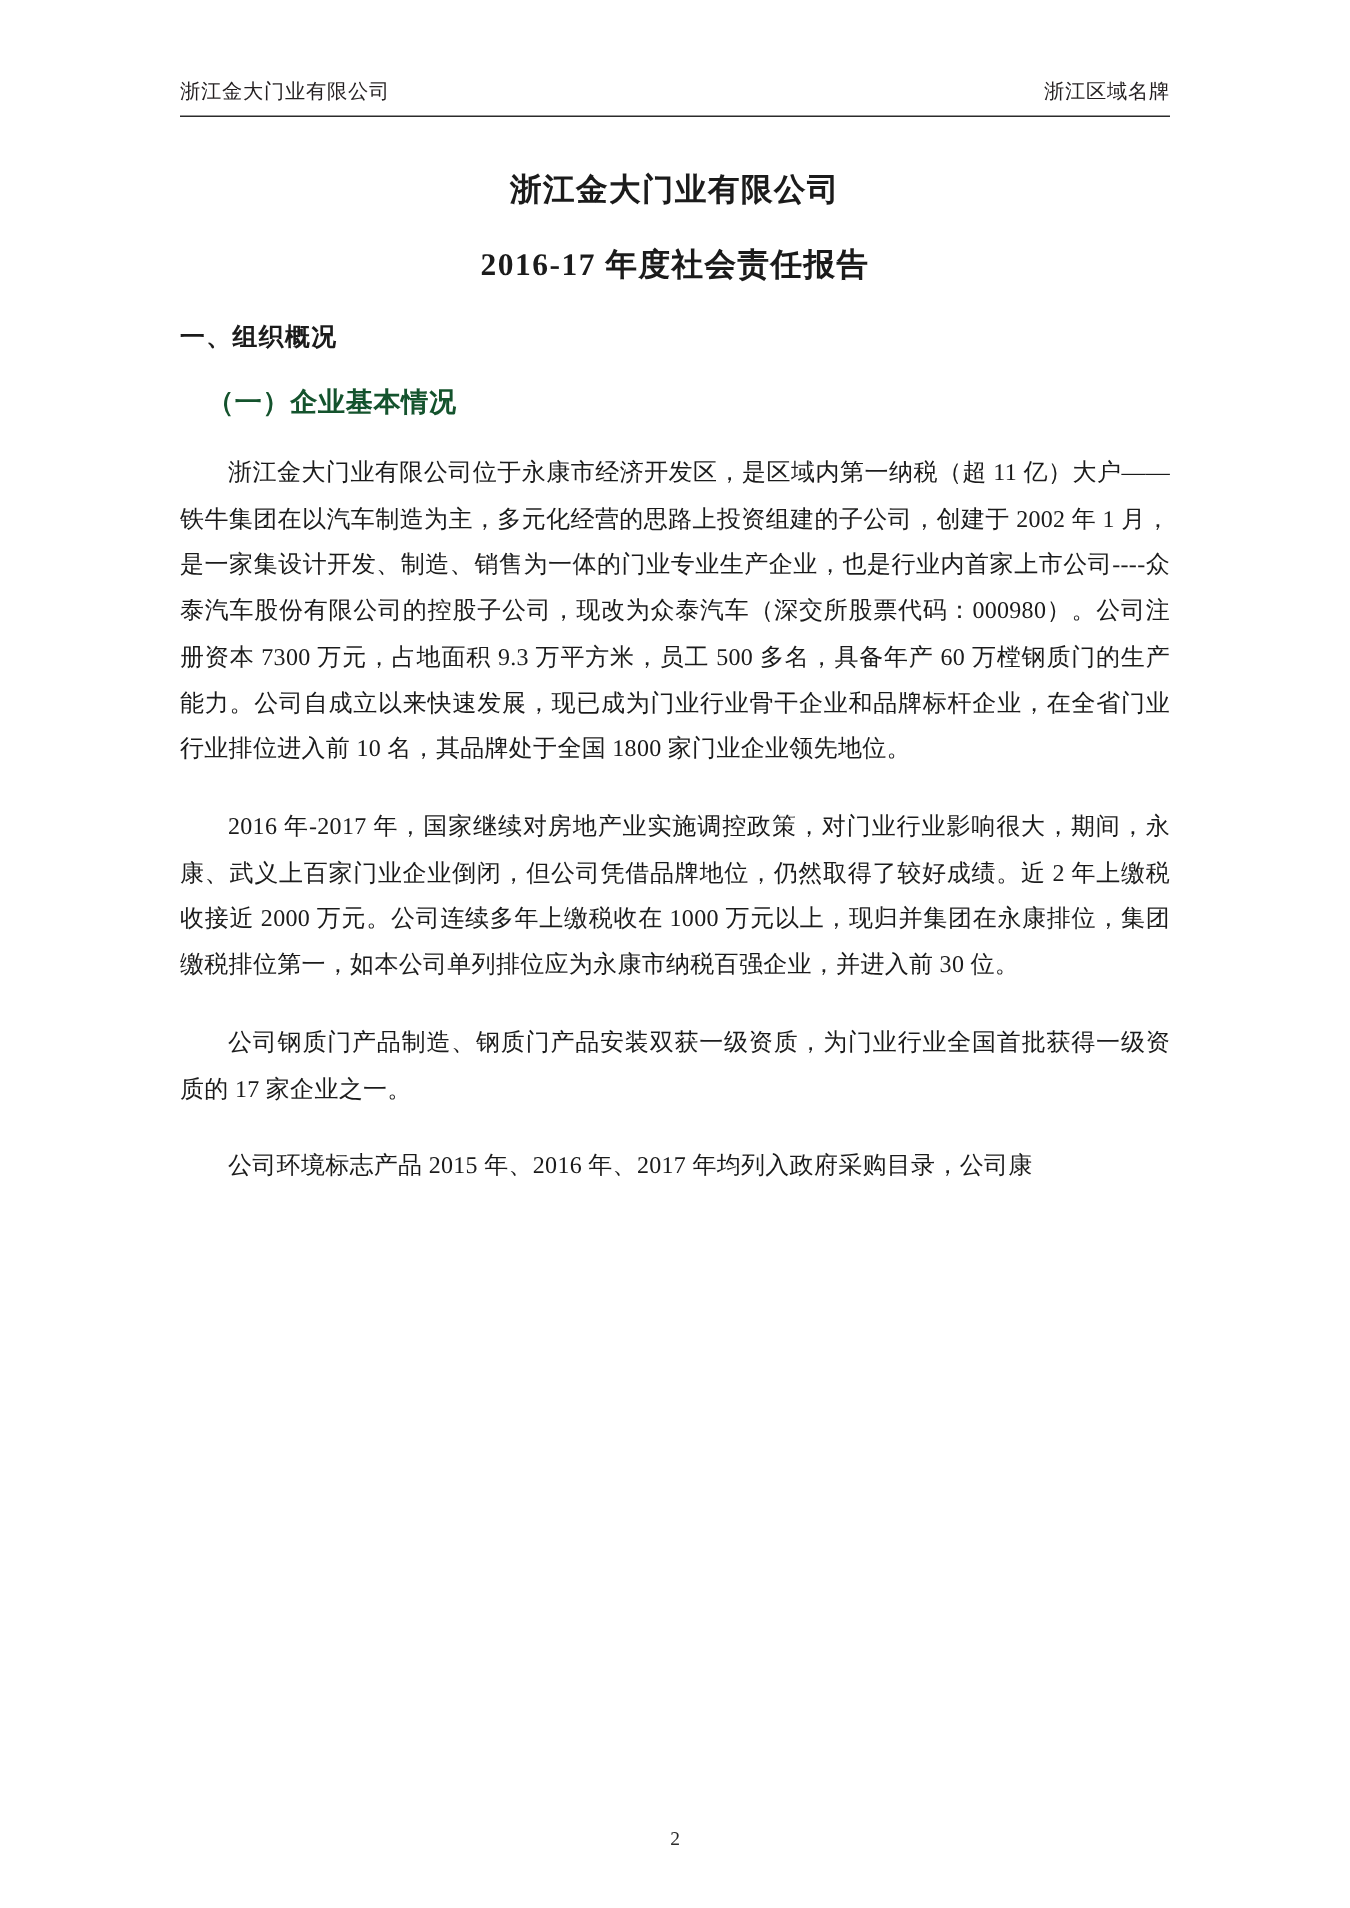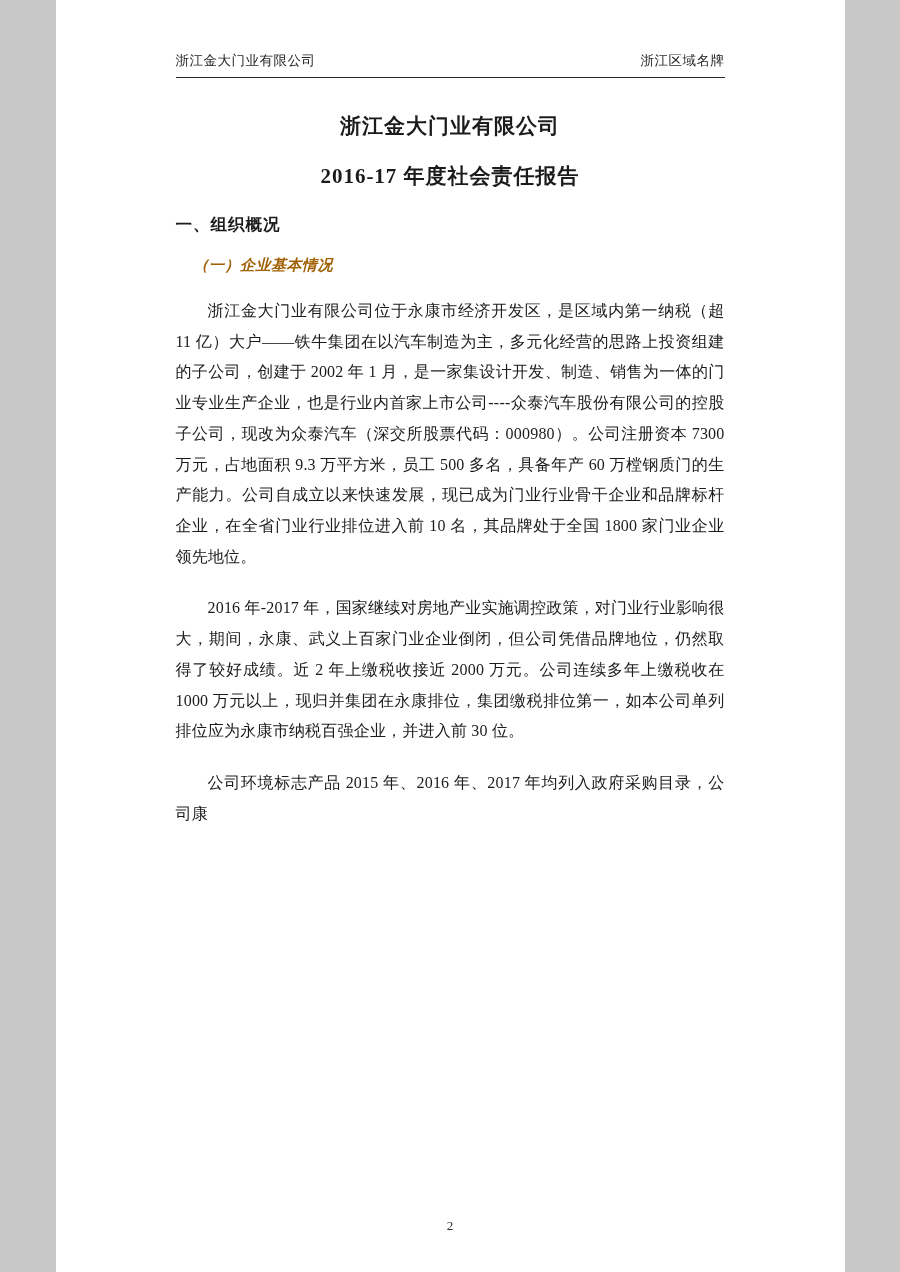--- a/index.html
+++ b/index.html
@@ -4,21 +4,21 @@
 <style>
   html, body {
     margin: 0;
     padding: 0;
     background: #c8c8c8;
   }
   body {
     font-family: "Liberation Serif", "DejaVu Serif", serif;
   }
   .page {
-    width: 789px;
+    width: 900px;
     height: 1272px;
     background: #ffffff;
     margin: 0 auto;
     position: relative;
     box-sizing: border-box;
     padding: 52px 120px 30px 120px;
     overflow: hidden;
   }
   .header {
     display: flex;
@@ -51,27 +51,26 @@
   }
   .section-heading {
     text-align: left;
     font-size: 16.5px;
     font-weight: bold;
     color: #1b1b1b;
     margin-top: 24px;
     letter-spacing: 1px;
   }
   .sub-heading {
-    font-size: 15px;
+    font-size: 18px;
     font-weight: bold;
-    color: #a16207;
+    color: #14532d;
     margin-top: 20px;
     text-indent: 18px;
     letter-spacing: 0.5px;
-    font-style: italic;
   }
   .para {
     font-size: 16px;
     line-height: 1.92;
     color: #1b1b1b;
     text-align: justify;
     text-justify: inter-ideograph;
     text-indent: 2em;
     margin-top: 21px;
     letter-spacing: 0.2px;
@@ -96,16 +95,17 @@
     <span class="header-right">浙江区域名牌</span>
   </div>
 
   <div class="doc-title">浙江金大门业有限公司</div>
   <div class="doc-subtitle">2016-17 年度社会责任报告</div>
   <div class="section-heading">一、组织概况</div>
   <div class="sub-heading">（一）企业基本情况</div>
 
   <p class="para">浙江金大门业有限公司位于永康市经济开发区，是区域内第一纳税（超 11 亿）大户——铁牛集团在以汽车制造为主，多元化经营的思路上投资组建的子公司，创建于 2002 年 1 月，是一家集设计开发、制造、销售为一体的门业专业生产企业，也是行业内首家上市公司----众泰汽车股份有限公司的控股子公司，现改为众泰汽车（深交所股票代码：000980）。公司注册资本 7300 万元，占地面积 9.3 万平方米，员工 500 多名，具备年产 60 万樘钢质门的生产能力。公司自成立以来快速发展，现已成为门业行业骨干企业和品牌标杆企业，在全省门业行业排位进入前 10 名，其品牌处于全国 1800 家门业企业领先地位。</p>
   <p class="para">2016 年-2017 年，国家继续对房地产业实施调控政策，对门业行业影响很大，期间，永康、武义上百家门业企业倒闭，但公司凭借品牌地位，仍然取得了较好成绩。近 2 年上缴税收接近 2000 万元。公司连续多年上缴税收在 1000 万元以上，现归并集团在永康排位，集团缴税排位第一，如本公司单列排位应为永康市纳税百强企业，并进入前 30 位。</p>
+  <p class="para">公司钢质门产品制造、钢质门产品安装双获一级资质，为门业行业全国首批获得一级资质的 17 家企业之一。</p>
   <p class="para">公司环境标志产品 2015 年、2016 年、2017 年均列入政府采购目录，公司康</p>
 
   <div class="page-number">2</div>
 </div>
 
 </body></html>

